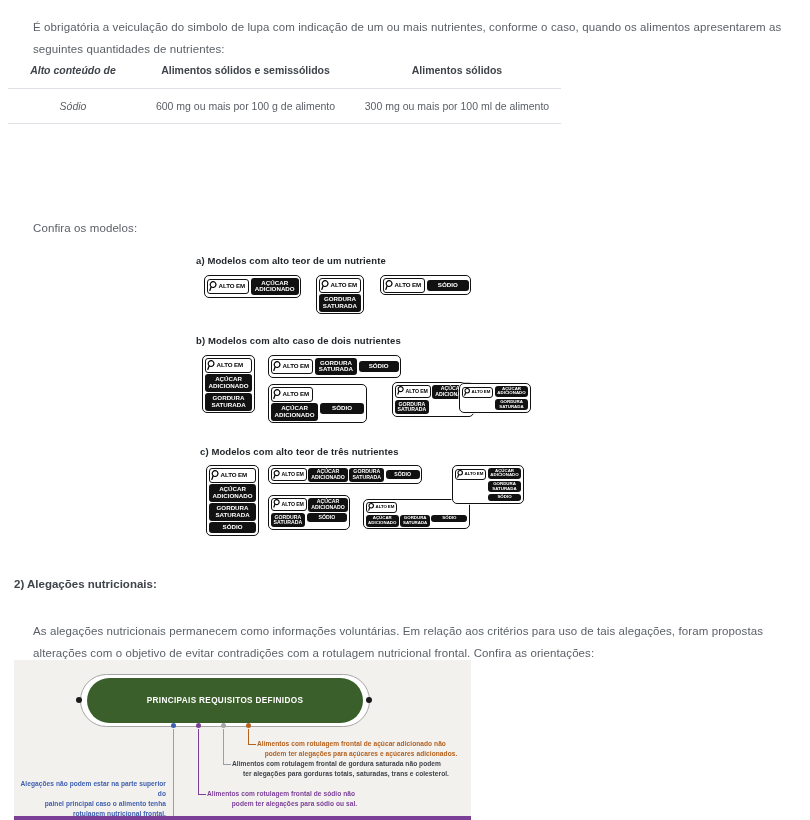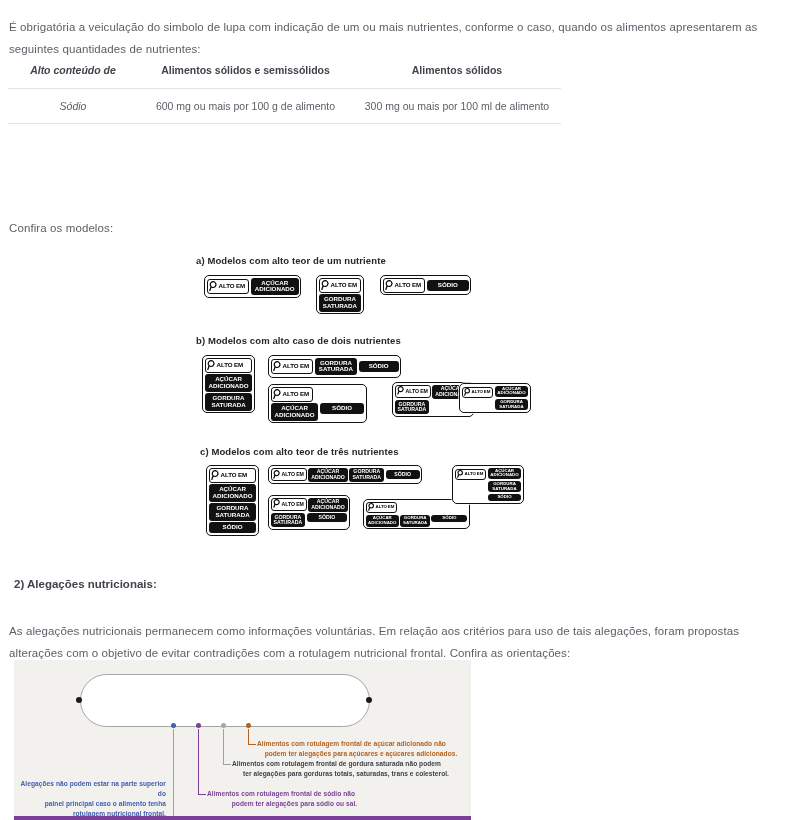--- a/index.html
+++ b/index.html
@@ -11,20 +11,21 @@
     overflow: hidden;
   }
   .page { position: relative; width: 810px; height: 820px; background:#fff; }
 
   
   .para {
     color: #5a5f66;
     font-size: 11.5px;
     line-height: 22px;
     letter-spacing: .1px;
+    margin-left: 24px;
   }
   #intro-para { position:absolute; left:9px; top:4px; width:775px; }
   #confira-para { position:absolute; left:9px; top:205px; }
   #section3-heading {
     position:absolute; left:14px; top:578px;
     font-size:11.5px; font-weight:bold; color:#3f434a;
   }
   #alegacoes-para { position:absolute; left:9px; top:608px; width:775px; }
 
   
@@ -433,20 +434,23 @@
     </div>
   </div>
 
   <div id="section3-heading">2) Alegações nutricionais:</div>
   <p class="para" id="alegacoes-para"> As alegações nutricionais permanecem como informações voluntárias. Em relação aos critérios para uso de tais alegações, foram propostas alterações com o objetivo de evitar contradições com a rotulagem nutricional frontal. Confira as orientações:</p>
 
   <div id="diagram">
     <div id="diagram-inner">
 
       <div class="ellipse-outline"></div>
+      <div class="ellipse-fill">
+        <span class="ellipse-label">PRINCIPAIS REQUISITOS DEFINIDOS</span>
+      </div>
       <div class="end-dot left"></div>
       <div class="end-dot right"></div>
 
       <div class="node-dot" style="left:157px;background:#3f5fb0;"></div>
       <div class="node-dot" style="left:182px;background:#7b3f98;"></div>
       <div class="node-dot" style="left:207px;background:#a6a6a6;"></div>
       <div class="node-dot" style="left:232px;background:#b5621f;"></div>
 
       <div class="vline" style="left:159px;top:69px;height:91px;background:#9aa0a6;"></div>
       <div class="vline" style="left:184px;top:69px;height:66px;background:#7b3f98;"></div>

